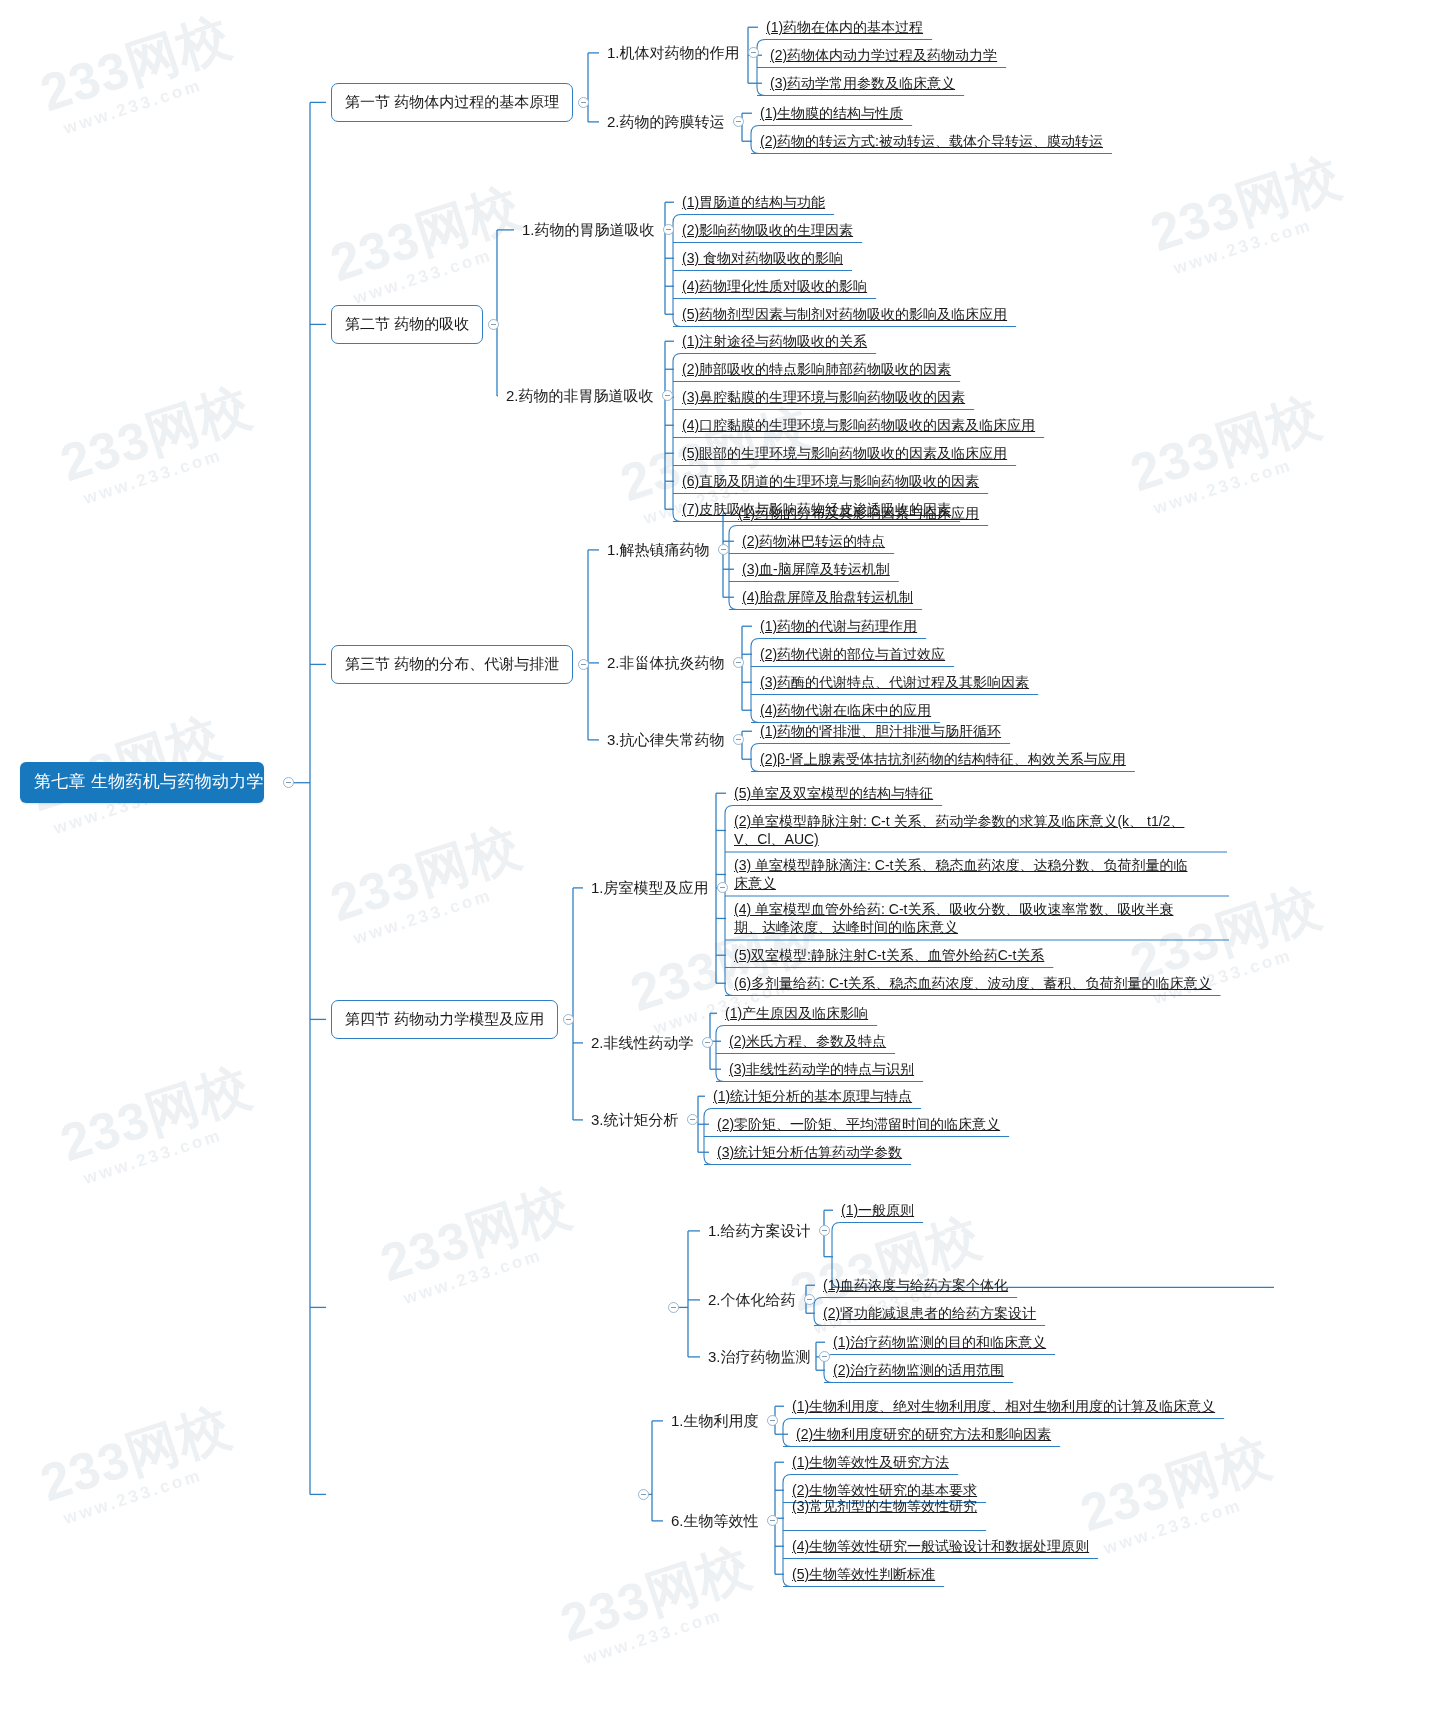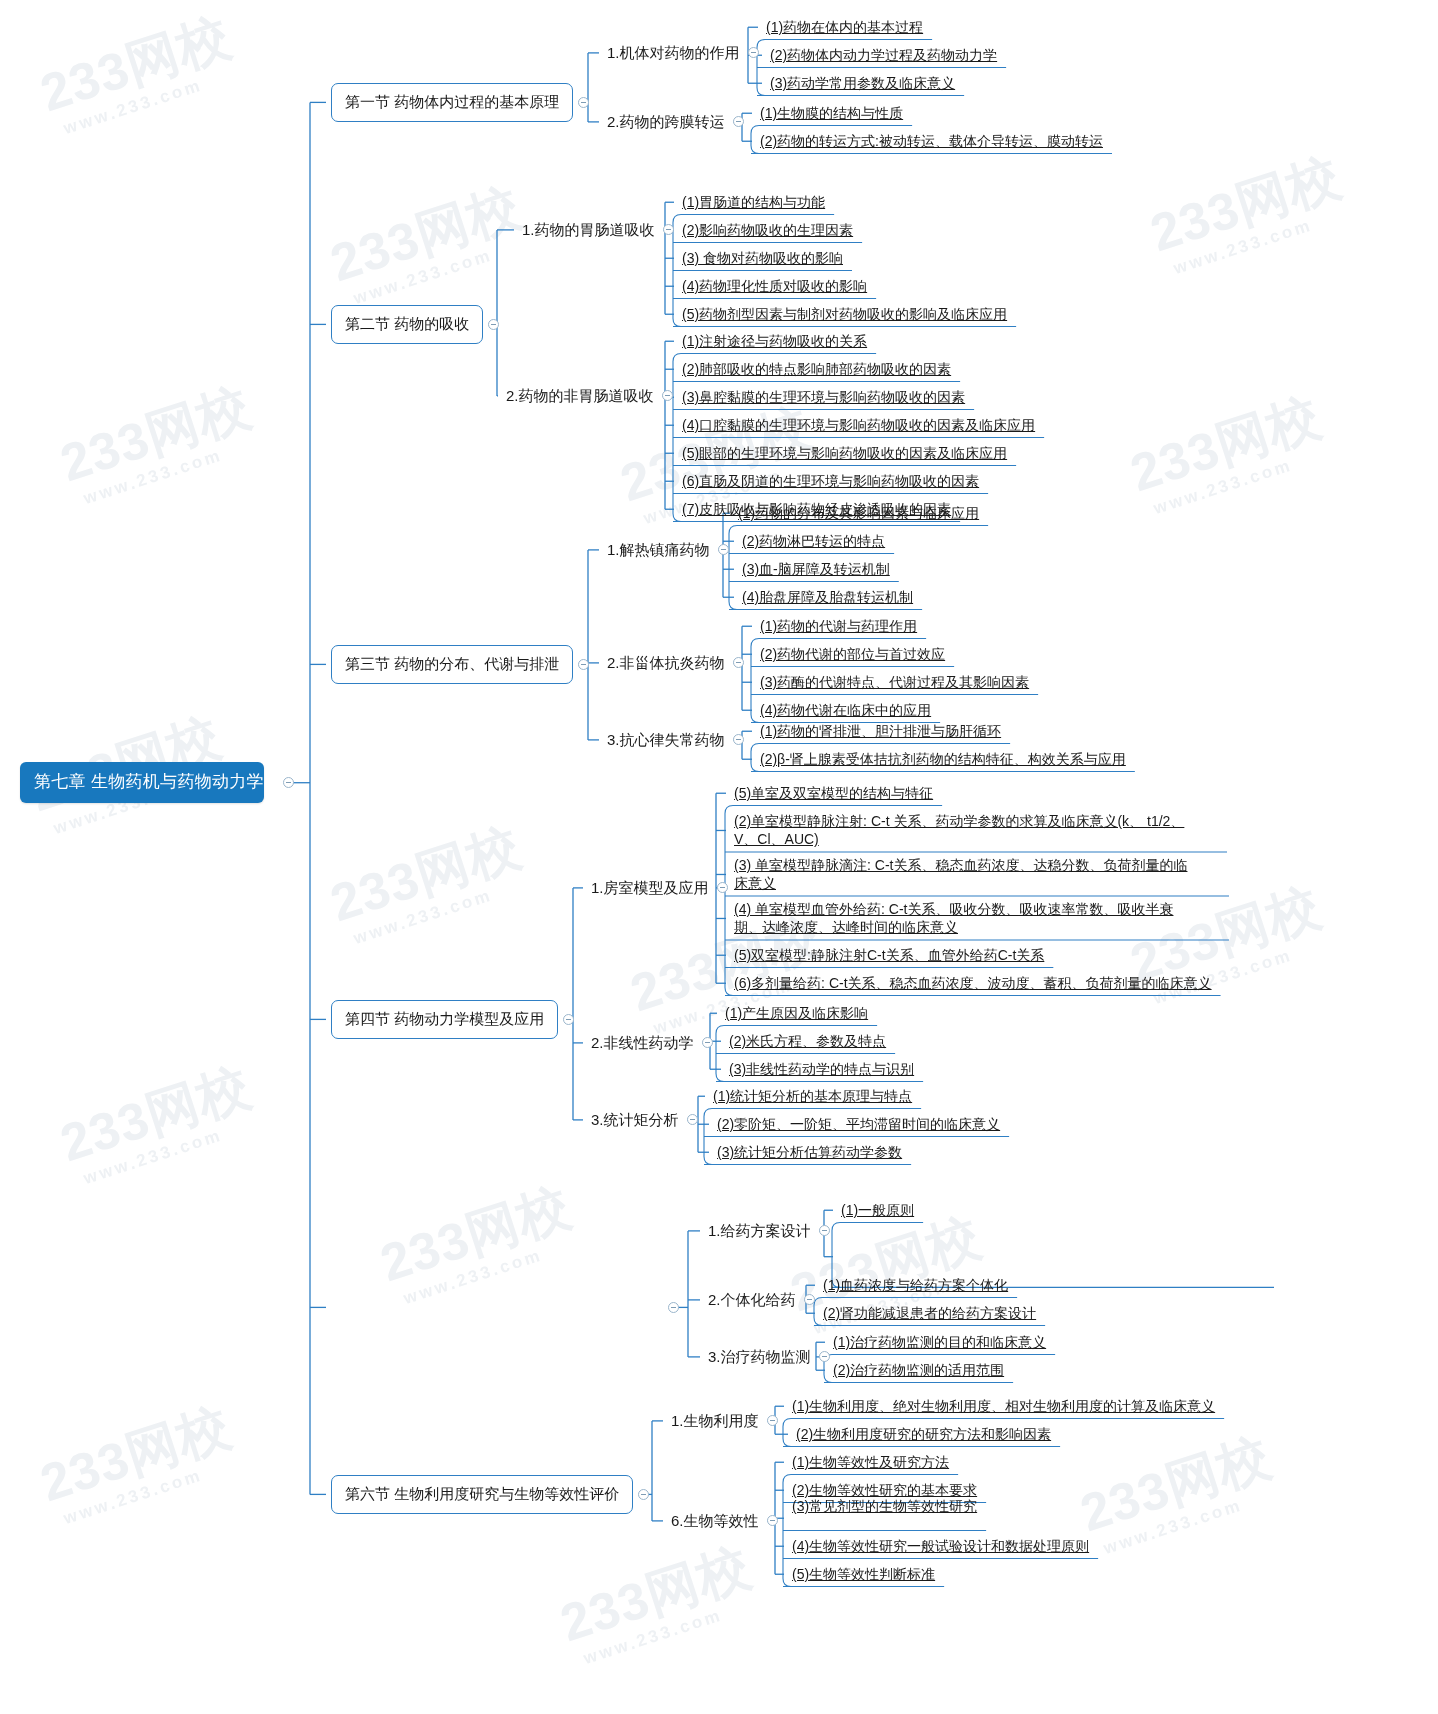--- a/index.html
+++ b/index.html
@@ -374,21 +374,20 @@
 
   <div class="node lvl2" style="left:705px; top:1219px;">1.给药方案设计</div>
   <div class="node lvl3" style="left:838px; top:1200px;">(1)一般原则</div>
   <div class="node lvl2" style="left:705px; top:1288px;">2.个体化给药</div>
   <div class="node lvl3" style="left:820px; top:1275px;">(1)血药浓度与给药方案个体化</div>
   <div class="node lvl3" style="left:820px; top:1303px;">(2)肾功能减退患者的给药方案设计</div>
   <div class="node lvl2" style="left:705px; top:1345px;">3.治疗药物监测</div>
   <div class="node lvl3" style="left:830px; top:1332px;">(1)治疗药物监测的目的和临床意义</div>
   <div class="node lvl3" style="left:830px; top:1360px;">(2)治疗药物监测的适用范围</div>
 
-  <div class="node lvl1" style="left:331px; top:1475px;">第六节 生物利用度研究与生物等效性评价</div>
   <div class="node lvl2" style="left:668px; top:1409px;">1.生物利用度</div>
   <div class="node lvl3" style="left:789px; top:1396px;">(1)生物利用度、绝对生物利用度、相对生物利用度的计算及临床意义</div>
   <div class="node lvl3" style="left:793px; top:1424px;">(2)生物利用度研究的研究方法和影响因素</div>
   <div class="node lvl2" style="left:668px; top:1509px;">6.生物等效性</div>
   <div class="node lvl3" style="left:789px; top:1452px;">(1)生物等效性及研究方法</div>
   <div class="node lvl3" style="left:789px; top:1480px;">(2)生物等效性研究的基本要求</div>
   <div class="node lvl3" style="left:789px; top:1496px;text-align:right;">(3)常见剂型的生物等效性研究</div>
   <div class="node lvl3" style="left:789px; top:1536px;">(4)生物等效性研究一般试验设计和数据处理原则</div>
   <div class="node lvl3" style="left:789px; top:1564px;">(5)生物等效性判断标准</div>
 

